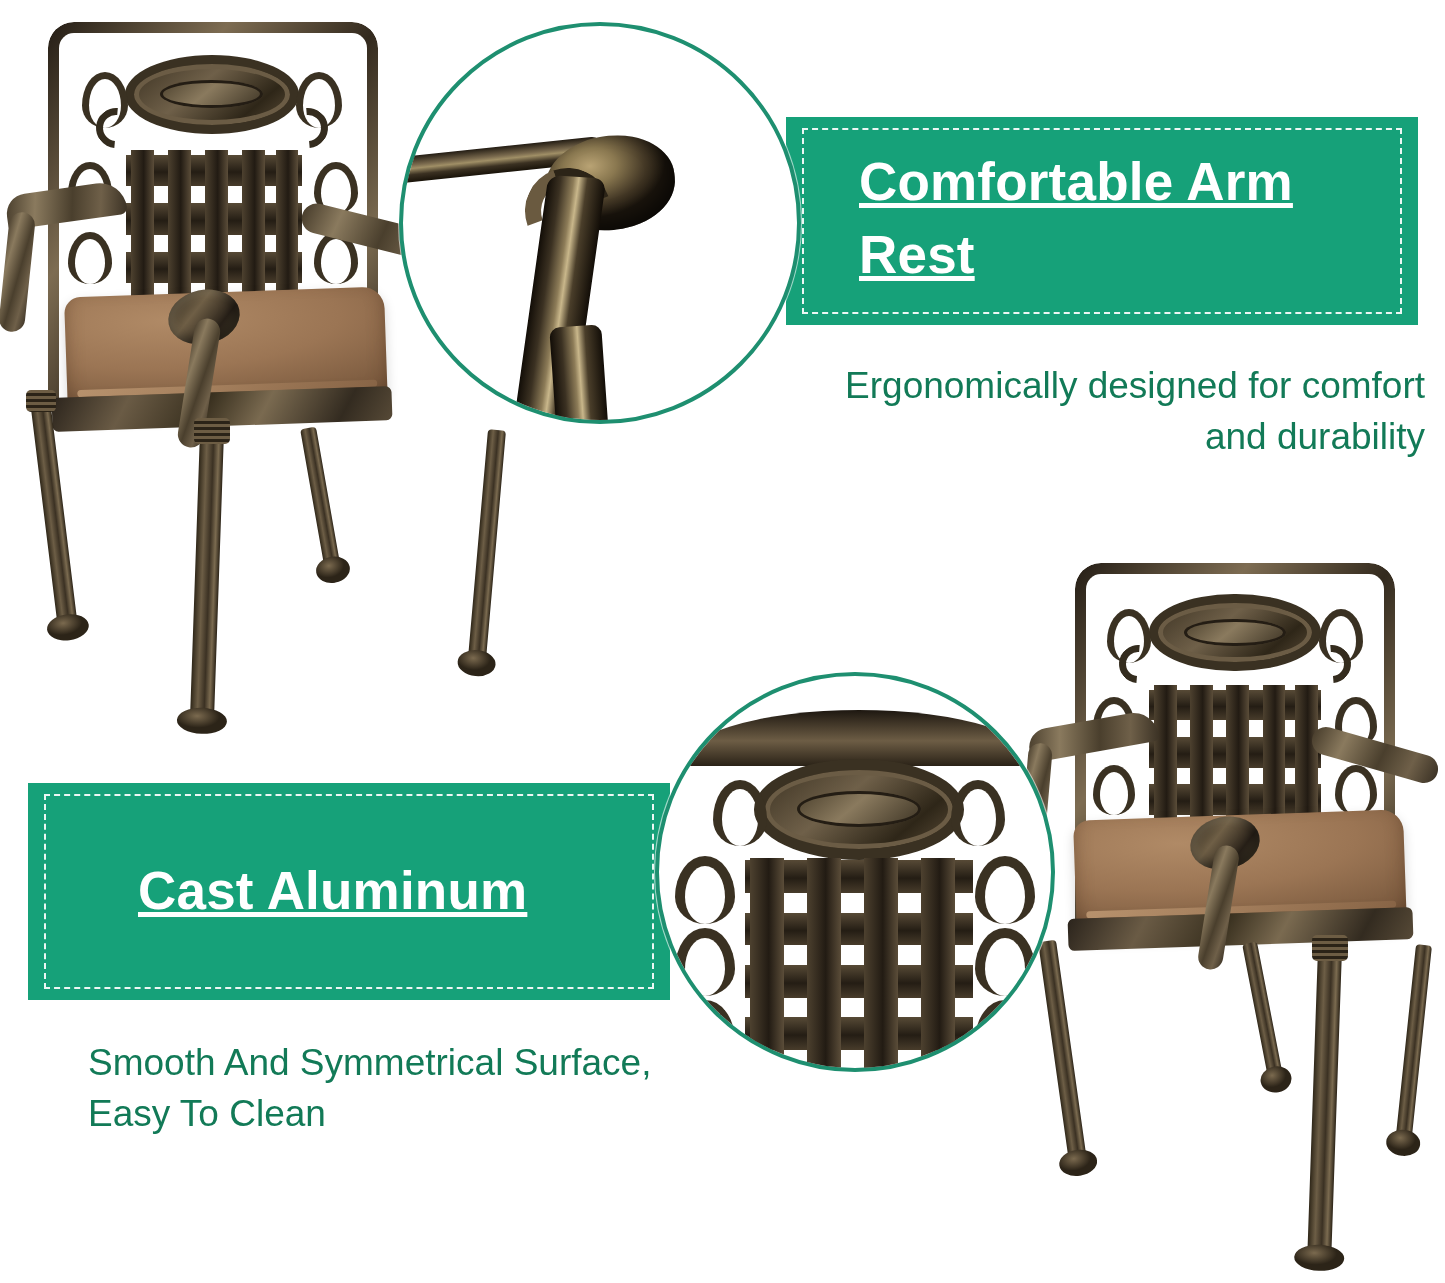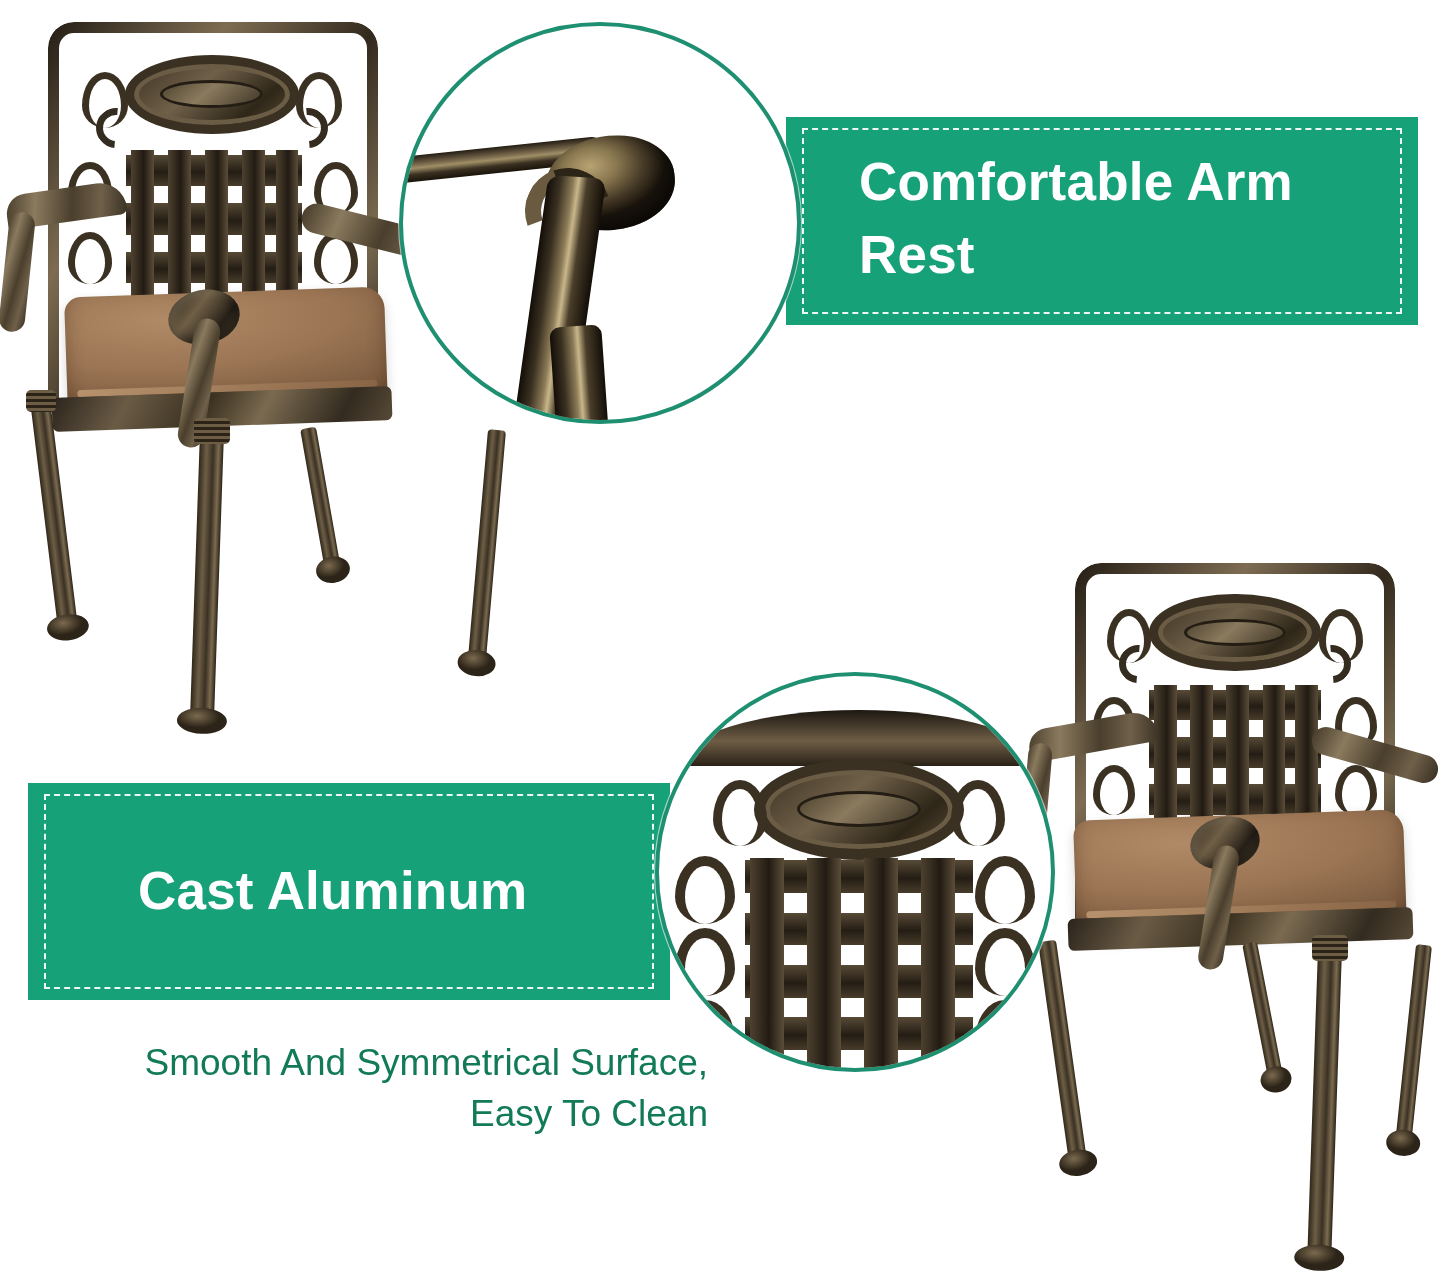--- a/index.html
+++ b/index.html
@@ -20,35 +20,36 @@
   .banner::after{
     content:""; position:absolute;
     left:16px; right:16px; top:11px; bottom:11px;
     border:2px dashed rgba(255,255,255,.92);
     pointer-events:none;
   }
   .banner .btxt{
     position:relative; z-index:3;
     color:#ffffff; font-weight:bold;
     letter-spacing:.2px;
+    text-decoration:underline;
   }
   #banner-arm{ left:786px; top:117px; width:632px; height:208px; }
   #banner-arm .btxt{ font-size:53px; line-height:1.38; padding-left:73px; padding-bottom:6px;}
   #banner-cast{ left:28px; top:783px; width:642px; height:217px; }
   #banner-cast .btxt{ font-size:53px; line-height:1.1; padding-left:110px;}
 
   
   .caption{
     position:absolute;
     color:#127a57;
     font-size:37px;
     line-height:1.38;
   }
   #cap-arm{ right:20px; top:360px; width:640px; text-align:right; }
-  #cap-cast{ left:88px; top:1037px; width:620px; text-align:right; }
+  #cap-cast{ left:88px; top:1037px; width:620px; text-align:left; }
 
   
   .photo{ position:absolute; }
 
   .metal{
     background:
       linear-gradient(120deg,#2b241c 0%,#6a5b45 22%,#39301f 45%,#7a6a50 62%,#332b20 85%,#574a37 100%);
   }
   .metal-l{
     background:
@@ -334,20 +335,21 @@
   </div>
 
   <div class="banner" id="banner-arm">
     <div class="btxt">Comfortable Arm Rest</div>
   </div>
 
   <div class="banner" id="banner-cast">
     <div class="btxt">Cast Aluminum</div>
   </div>
 
+  <div class="caption" id="cap-arm">Ergonomically designed for comfort and durability</div>
 
   <div class="caption" id="cap-cast">Smooth And Symmetrical Surface, Easy To Clean</div>
 
   <div class="loupe" style="left:399px; top:22px; width:402px; height:402px;">
     <div class="inner">
       <div class="ar-bar" style="left:-30px; top:122px; width:230px; height:26px; transform:rotate(-6deg);"></div>
       <div class="ar-knob" style="left:142px; top:110px; width:130px; height:94px; transform:rotate(-6deg);"></div>
       <div class="ar-curl" style="left:122px; top:142px; width:86px; height:86px;"></div>
       <div class="ar-stem" style="left:128px; top:150px; width:58px; height:250px;
                   border-radius:12px; transform:rotate(4deg) skewX(-4deg);"></div>

